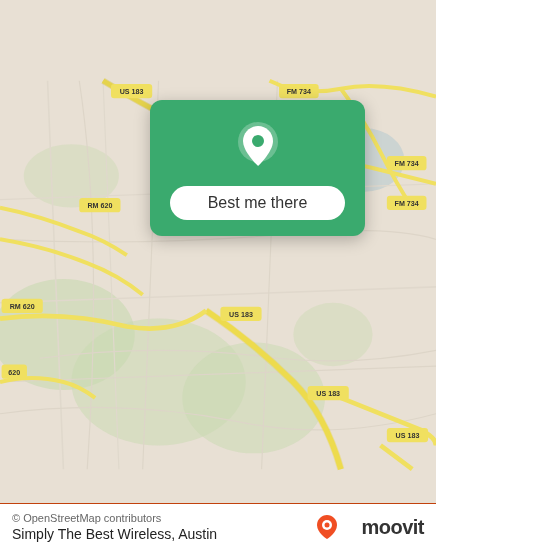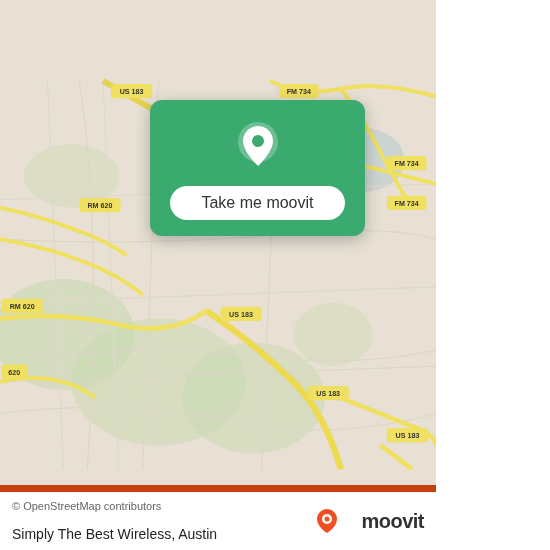--- a/index.html
+++ b/index.html
@@ -74,38 +74,38 @@
       position: absolute;
       bottom: 0;
       left: 0;
       right: 0;
       background: white;
       padding: 8px 12px;
       display: flex;
       align-items: center;
       justify-content: space-between;
       z-index: 20;
-      border-top: 7px solid #c2410c;
+      border-top: 1px solid #c2410c;
     }
 
     .bottom-left {
       display: flex;
       flex-direction: column;
     }
 
     .attribution {
       font-size: 11px;
       color: #666;
     }
 
     .place-name {
       font-size: 14px;
       color: #222;
       font-weight: 500;
-      margin-top: 14px;
+      margin-top: 2px;
     }
 
     .moovit-logo {
       display: flex;
       align-items: center;
       gap: 20px;
     }
 
     .moovit-pin {
       width: 28px;
@@ -199,21 +199,21 @@
 
   <div class="location-card">
 
     <svg class="location-pin-icon" viewBox="0 0 54 54" xmlns="http://www.w3.org/2000/svg">
       <circle cx="27" cy="22" r="20" fill="white" opacity="0.25"></circle>
       <circle cx="27" cy="22" r="14" fill="white" opacity="0.4"></circle>
       <path d="M27 6 C18.7 6 12 12.7 12 21 C12 32 27 46 27 46 C27 46 42 32 42 21 C42 12.7 35.3 6 27 6 Z" fill="white"></path>
       <circle cx="27" cy="21" r="6" fill="#3aaa6e"></circle>
     </svg>
 
-    <button class="take-me-there-btn">Take me moovit</button>
+    <button class="take-me-there-btn">Best me there</button>
   </div>
 
   <div class="bottom-bar">
     <div class="bottom-left">
       <span class="attribution">© OpenStreetMap contributors</span>
       <span class="place-name">Simply The Best Wireless, Austin</span>
     </div>
 
     <div class="moovit-logo">
 

